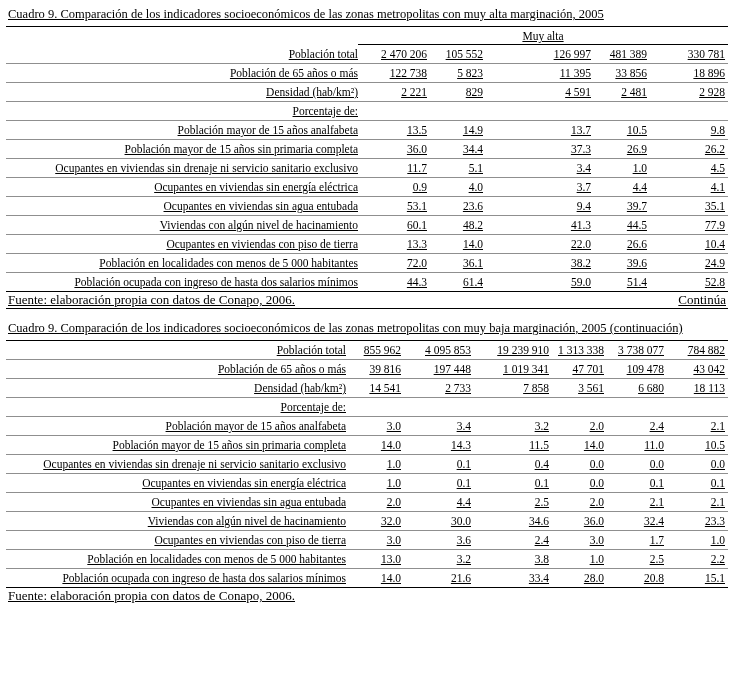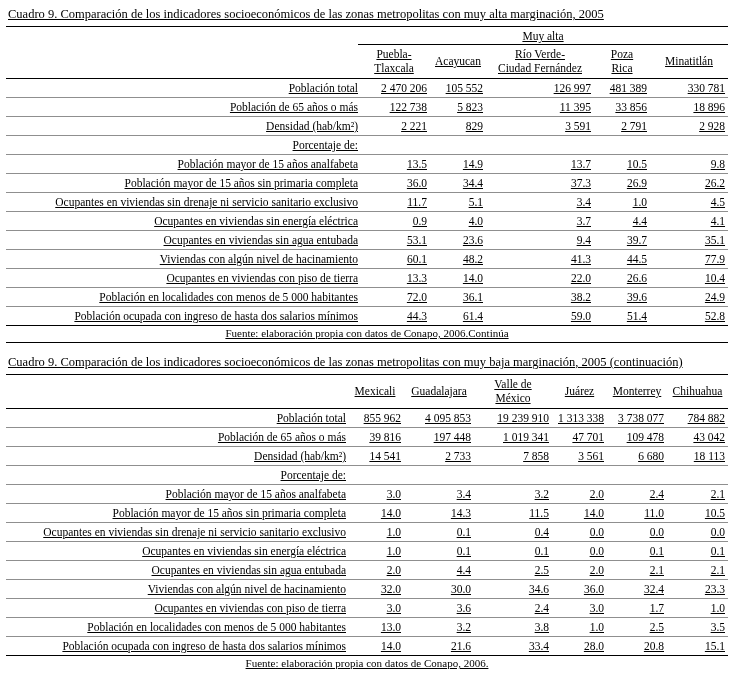--- a/index.html
+++ b/index.html
@@ -39,22 +39,22 @@
     white-space: pre-line;
     padding: 2px 1px 3px 1px;
   }
   tbody td { border-bottom: 1px solid #8f8f8f; }
   tbody tr:last-child td { border-bottom: 1px solid #000; }
   .row-label { text-align: right; padding-left: 2px; padding-right: 0; white-space: nowrap; overflow: hidden; }
   .value-cell { text-align: right; padding-right: 3px; }
   .source-row {
     width: 722px;
     display: flex;
-    justify-content: center;
-    font-size: 11px;
+    justify-content: space-between;
+    font-size: 13px;
     line-height: 13px;
     padding: 1px 2px 2px 2px;
   }
   .source-row.with-rule { border-bottom: 1px solid #000; }
 </style>
 </head>
 <body>
 
 <div>
 
@@ -67,31 +67,20 @@
           <col style="width: 56px;">
           <col style="width: 108px;">
           <col style="width: 56px;">
           <col style="width: 78px;">
         </colgroup>
       <thead>
         <tr class="group-row">
           <th></th>
           <th class="group-header-cell" colspan="5">Muy alta</th>
         </tr>
-        <tr class="colheader-row">
-            <th></th>
-            <th class="col-header">Puebla-
-Tlaxcala</th>
-            <th class="col-header">Acayucan</th>
-            <th class="col-header">Río Verde-
-Ciudad Fernández</th>
-            <th class="col-header">Poza
-Rica</th>
-            <th class="col-header">Minatitlán</th>
-          </tr>
       </thead>
       <tbody>
           <tr>
             <td class="row-label">Población total</td>
             <td class="value-cell">2 470 206</td>
             <td class="value-cell">105 552</td>
             <td class="value-cell">126 997</td>
             <td class="value-cell">481 389</td>
             <td class="value-cell">330 781</td>
           </tr>
@@ -100,22 +89,22 @@
             <td class="value-cell">122 738</td>
             <td class="value-cell">5 823</td>
             <td class="value-cell">11 395</td>
             <td class="value-cell">33 856</td>
             <td class="value-cell">18 896</td>
           </tr>
           <tr>
             <td class="row-label">Densidad (hab/km²)</td>
             <td class="value-cell">2 221</td>
             <td class="value-cell">829</td>
-            <td class="value-cell">3 591</td>
-            <td class="value-cell">2 791</td>
+            <td class="value-cell">4 591</td>
+            <td class="value-cell">2 481</td>
             <td class="value-cell">2 928</td>
           </tr>
           <tr>
             <td class="row-label">Porcentaje de:</td>
             <td class="value-cell"></td>
             <td class="value-cell"></td>
             <td class="value-cell"></td>
             <td class="value-cell"></td>
             <td class="value-cell"></td>
           </tr>
@@ -205,30 +194,20 @@
       <colgroup>
           <col style="width: 340px;">
           <col style="width: 58px;">
           <col style="width: 70px;">
           <col style="width: 78px;">
           <col style="width: 55px;">
           <col style="width: 60px;">
           <col style="width: 61px;">
         </colgroup>
       <thead>
-        <tr class="colheader-row">
-            <th></th>
-            <th class="col-header">Mexicali</th>
-            <th class="col-header">Guadalajara</th>
-            <th class="col-header">Valle de
-México</th>
-            <th class="col-header">Juárez</th>
-            <th class="col-header">Monterrey</th>
-            <th class="col-header">Chihuahua</th>
-          </tr>
       </thead>
       <tbody>
           <tr>
             <td class="row-label">Población total</td>
             <td class="value-cell">855 962</td>
             <td class="value-cell">4 095 853</td>
             <td class="value-cell">19 239 910</td>
             <td class="value-cell">1 313 338</td>
             <td class="value-cell">3 738 077</td>
             <td class="value-cell">784 882</td>
@@ -323,21 +302,21 @@
             <td class="value-cell">1.7</td>
             <td class="value-cell">1.0</td>
           </tr>
           <tr>
             <td class="row-label">Población en localidades con menos de 5 000 habitantes</td>
             <td class="value-cell">13.0</td>
             <td class="value-cell">3.2</td>
             <td class="value-cell">3.8</td>
             <td class="value-cell">1.0</td>
             <td class="value-cell">2.5</td>
-            <td class="value-cell">3.5</td>
+            <td class="value-cell">2.2</td>
           </tr>
           <tr>
             <td class="row-label">Población ocupada con ingreso  de hasta dos salarios mínimos</td>
             <td class="value-cell">14.0</td>
             <td class="value-cell">21.6</td>
             <td class="value-cell">33.4</td>
             <td class="value-cell">28.0</td>
             <td class="value-cell">20.8</td>
             <td class="value-cell">15.1</td>
           </tr>

